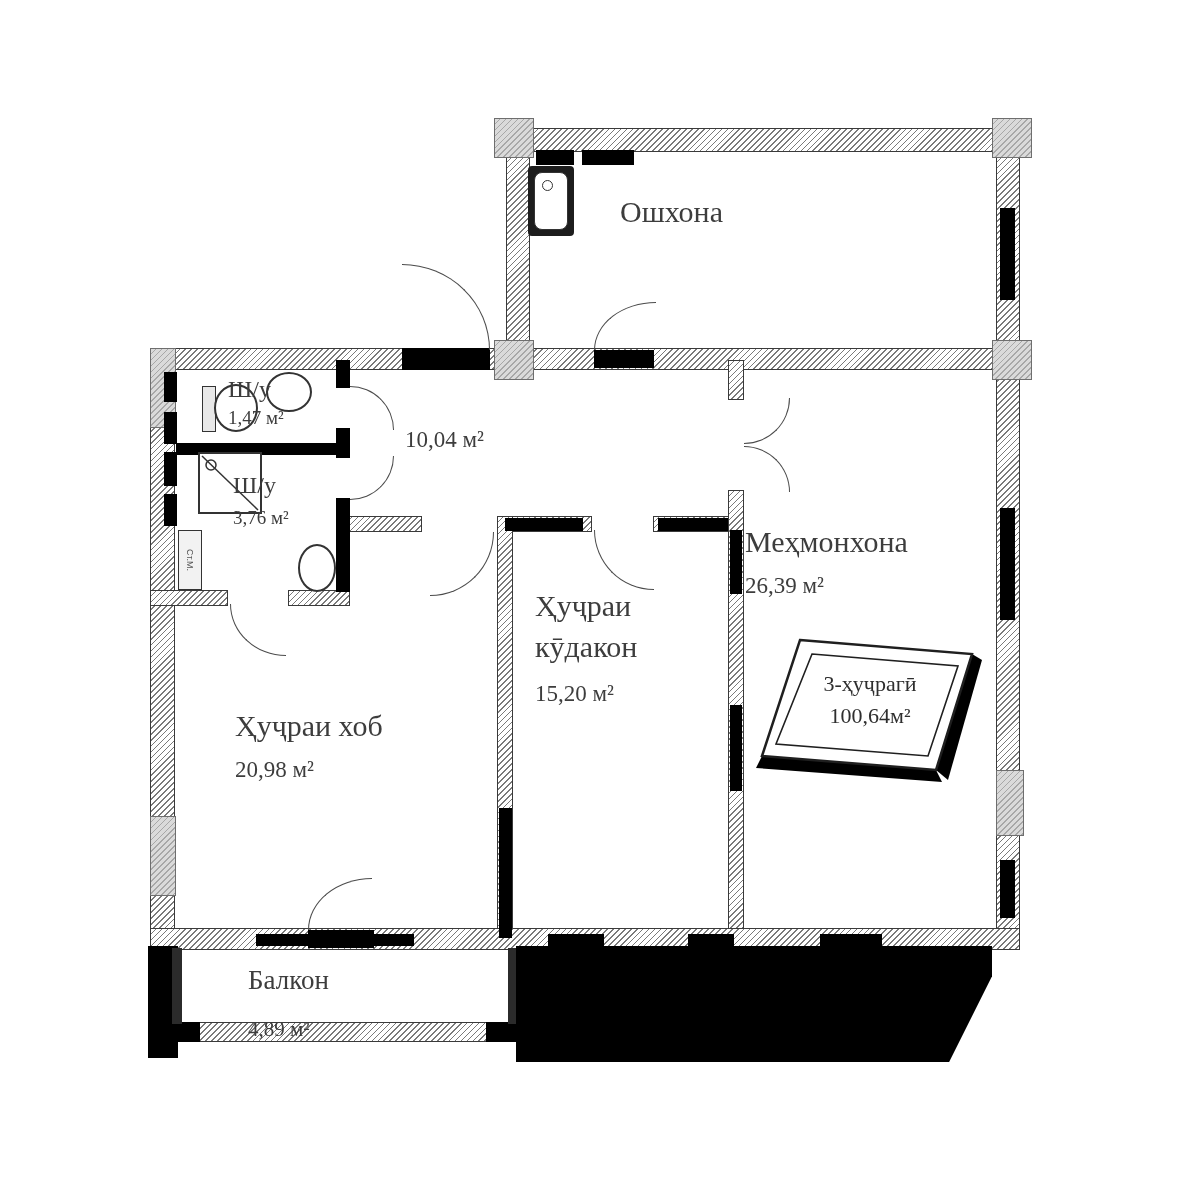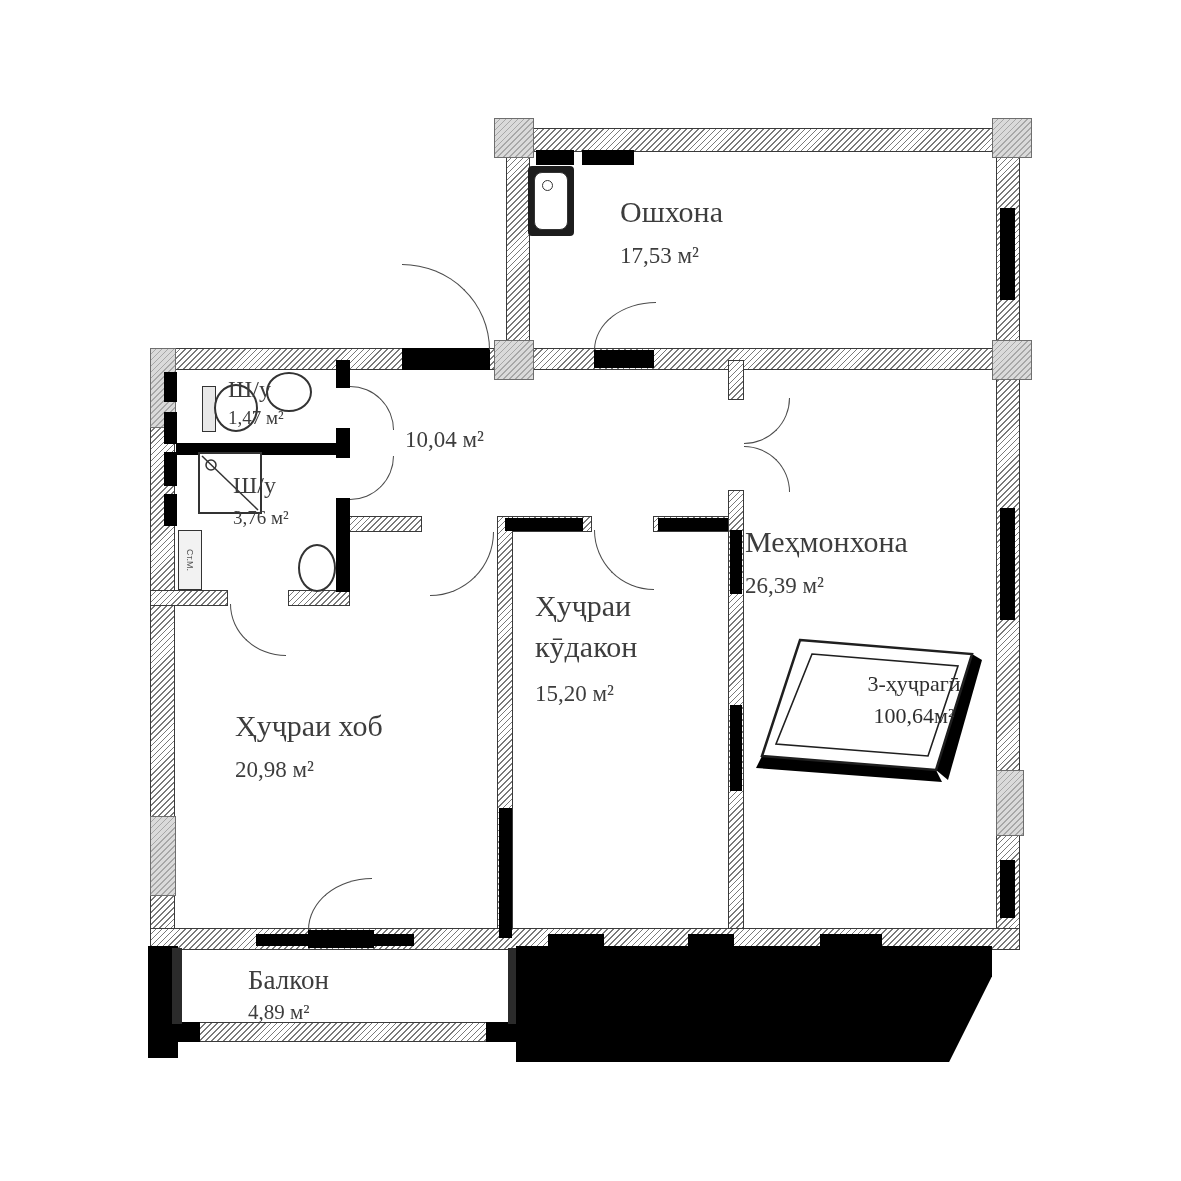--- a/index.html
+++ b/index.html
@@ -136,28 +136,27 @@
   <div class="abs" style="left:528px;top:166px;width:46px;height:70px;background:#1d1d1d;border-radius:4px"></div>
   <div class="fixture" style="left:534px;top:172px;width:34px;height:58px;border-radius:8px;border-width:1.5px"></div>
   <div class="abs" style="left:542px;top:180px;width:11px;height:11px;border:1.5px solid #333;border-radius:50%;background:#fff"></div>
 
   <svg class="abs" style="left:752px;top:628px" width="240" height="158" viewBox="0 0 240 158">
     <polygon points="10,128 184,142 190,154 4,140" fill="#000"></polygon>
     <polygon points="220,26 230,32 196,152 184,142" fill="#000"></polygon>
     <polygon points="48,12 220,26 184,142 10,128" fill="#ffffff" stroke="#1f1f1f" stroke-width="2.5"></polygon>
     <polygon points="60,26 206,38 176,128 24,116" fill="none" stroke="#1f1f1f" stroke-width="1.6"></polygon>
   </svg>
-  <div class="badge-text" style="left:824px;top:668px;width:180px">
+  <div class="badge-text" style="left:780px;top:668px;width:180px">
     <div class="badge-line">3-ҳуҷрагӣ</div>
     <div class="badge-line">100,64м²</div>
   </div>
 
   <div class="room-label" style="left:620px;top:192px;width:280px">
     <div class="room-name">Ошхона</div>
-    <div class="room-area">17,53 м²</div>
   </div>
 
   <div class="room-label" style="left:405px;top:408px;width:260px">
     <div class="room-area" style="margin-top:19px">10,04 м²</div>
   </div>
 
   <div class="room-label" style="left:228px;top:376px;width:112px">
     <div class="small-name">Ш/у</div>
     <div class="small-area">1,47 м²</div>
   </div>
@@ -178,16 +177,16 @@
     <div class="room-area" style="margin-top:14px">15,20 м²</div>
   </div>
 
   <div class="room-label" style="left:235px;top:706px;width:245px">
     <div class="room-name">Ҳуҷраи хоб</div>
     <div class="room-area">20,98 м²</div>
   </div>
 
   <div class="room-label" style="left:248px;top:962px;width:200px">
     <div class="room-name" style="font-size:27px">Балкон</div>
-    <div class="room-area" style="font-size:21px;margin-top:2px">4,89 м²</div>
+    <div class="room-area" style="font-size:21px;margin-top:19px">4,89 м²</div>
   </div>
 
 </div>
 
 </body></html>

